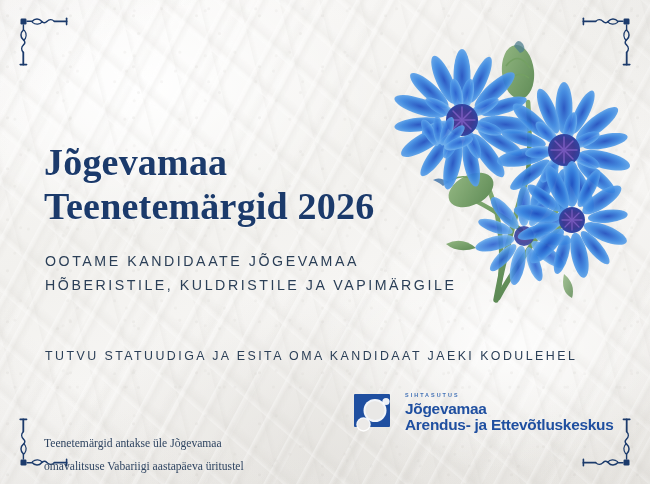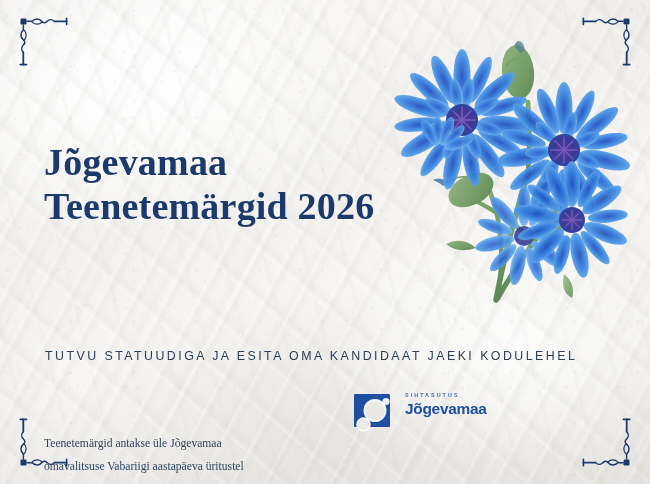--- a/index.html
+++ b/index.html
@@ -436,20 +436,22 @@
           <ellipse cx="0" cy="-20" rx="5" ry="14" transform="rotate(45)"></ellipse>
           <ellipse cx="0" cy="-20" rx="5.5" ry="15" transform="rotate(70)"></ellipse>
         </g>
       </g>
     </svg>
   </div>
 
   <h1 class="headline">Jõgevamaa
 Teenetemärgid 2026</h1>
 
+  <p class="subhead">OOTAME KANDIDAATE JÕGEVAMAA
+HÕBERISTILE, KULDRISTILE JA VAPIMÄRGILE</p>
 
   <p class="cta">TUTVU STATUUDIGA JA ESITA OMA KANDIDAAT JAEKI KODULEHEL</p>
 
   <p class="footnote">Teenetemärgid antakse üle Jõgevamaa
 omavalitsuse Vabariigi aastapäeva üritustel</p>
 
   <div class="logo">
     <div class="logo-mark">
       <svg viewBox="0 0 46 46">
         <rect x="2" y="2" width="36" height="33" rx="1" fill="#1f4fa0"></rect>
@@ -457,17 +459,18 @@
         <circle cx="23" cy="18.5" r="9.6" fill="#e9e8e6"></circle>
         <circle cx="11.5" cy="32.5" r="7.2" fill="#ffffff" opacity=".95"></circle>
         <circle cx="11.5" cy="32.5" r="5.8" fill="#eceae8"></circle>
         <circle cx="34" cy="9.5" r="3.6" fill="#ffffff" opacity=".92"></circle>
       </svg>
     </div>
     <div class="logo-text">
       <div class="logo-kicker">SIHTASUTUS</div>
       <div class="logo-name">
         <span class="line1">Jõgevamaa</span>
+        <span class="line2">Arendus- ja Ettevõtluskeskus</span>
       </div>
     </div>
   </div>
 
 </div>
 
 </body></html>

